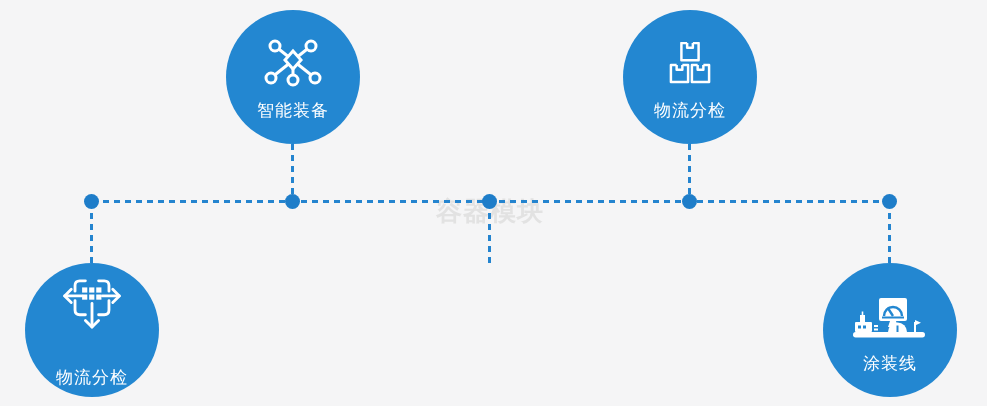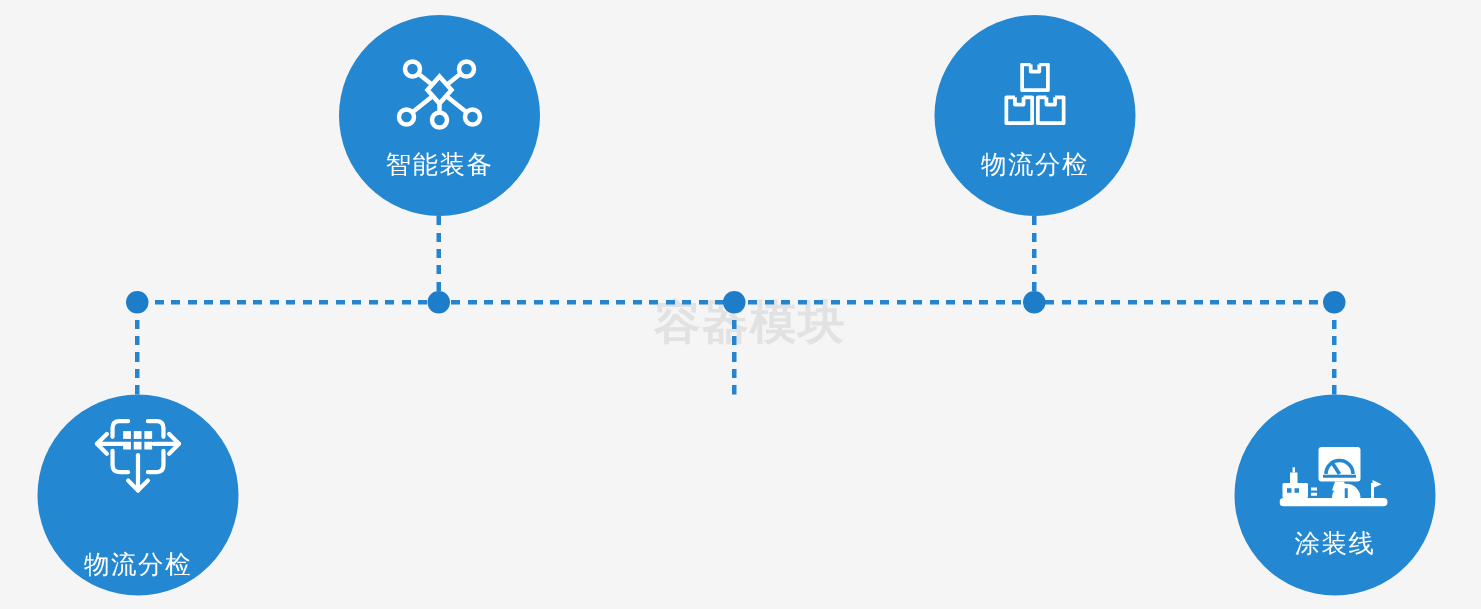--- a/index.html
+++ b/index.html
@@ -42,21 +42,21 @@
 
   .dot {
     position:absolute; width:15px; height:15px; border-radius:50%;
     background:#1e7dc9; top:194px; z-index:2;
   }
   #d1 { left:84px; }  #d2 { left:285px; } #d3 { left:482px; }
   #d4 { left:682px; } #d5 { left:882px; }
 
   .watermark {
     position:absolute; left:436px; top:194px; z-index:1;
-    font-size:31px; font-weight:bold; color:#e2e2e2; letter-spacing:1px;
+    font-size:26px; font-weight:bold; color:#e2e2e2; letter-spacing:1px;
     white-space:nowrap; user-select:none;
   }
 </style>
 </head>
 <body>
 
 <div class="stage">
 
   <span class="watermark">容器模块</span>
 

